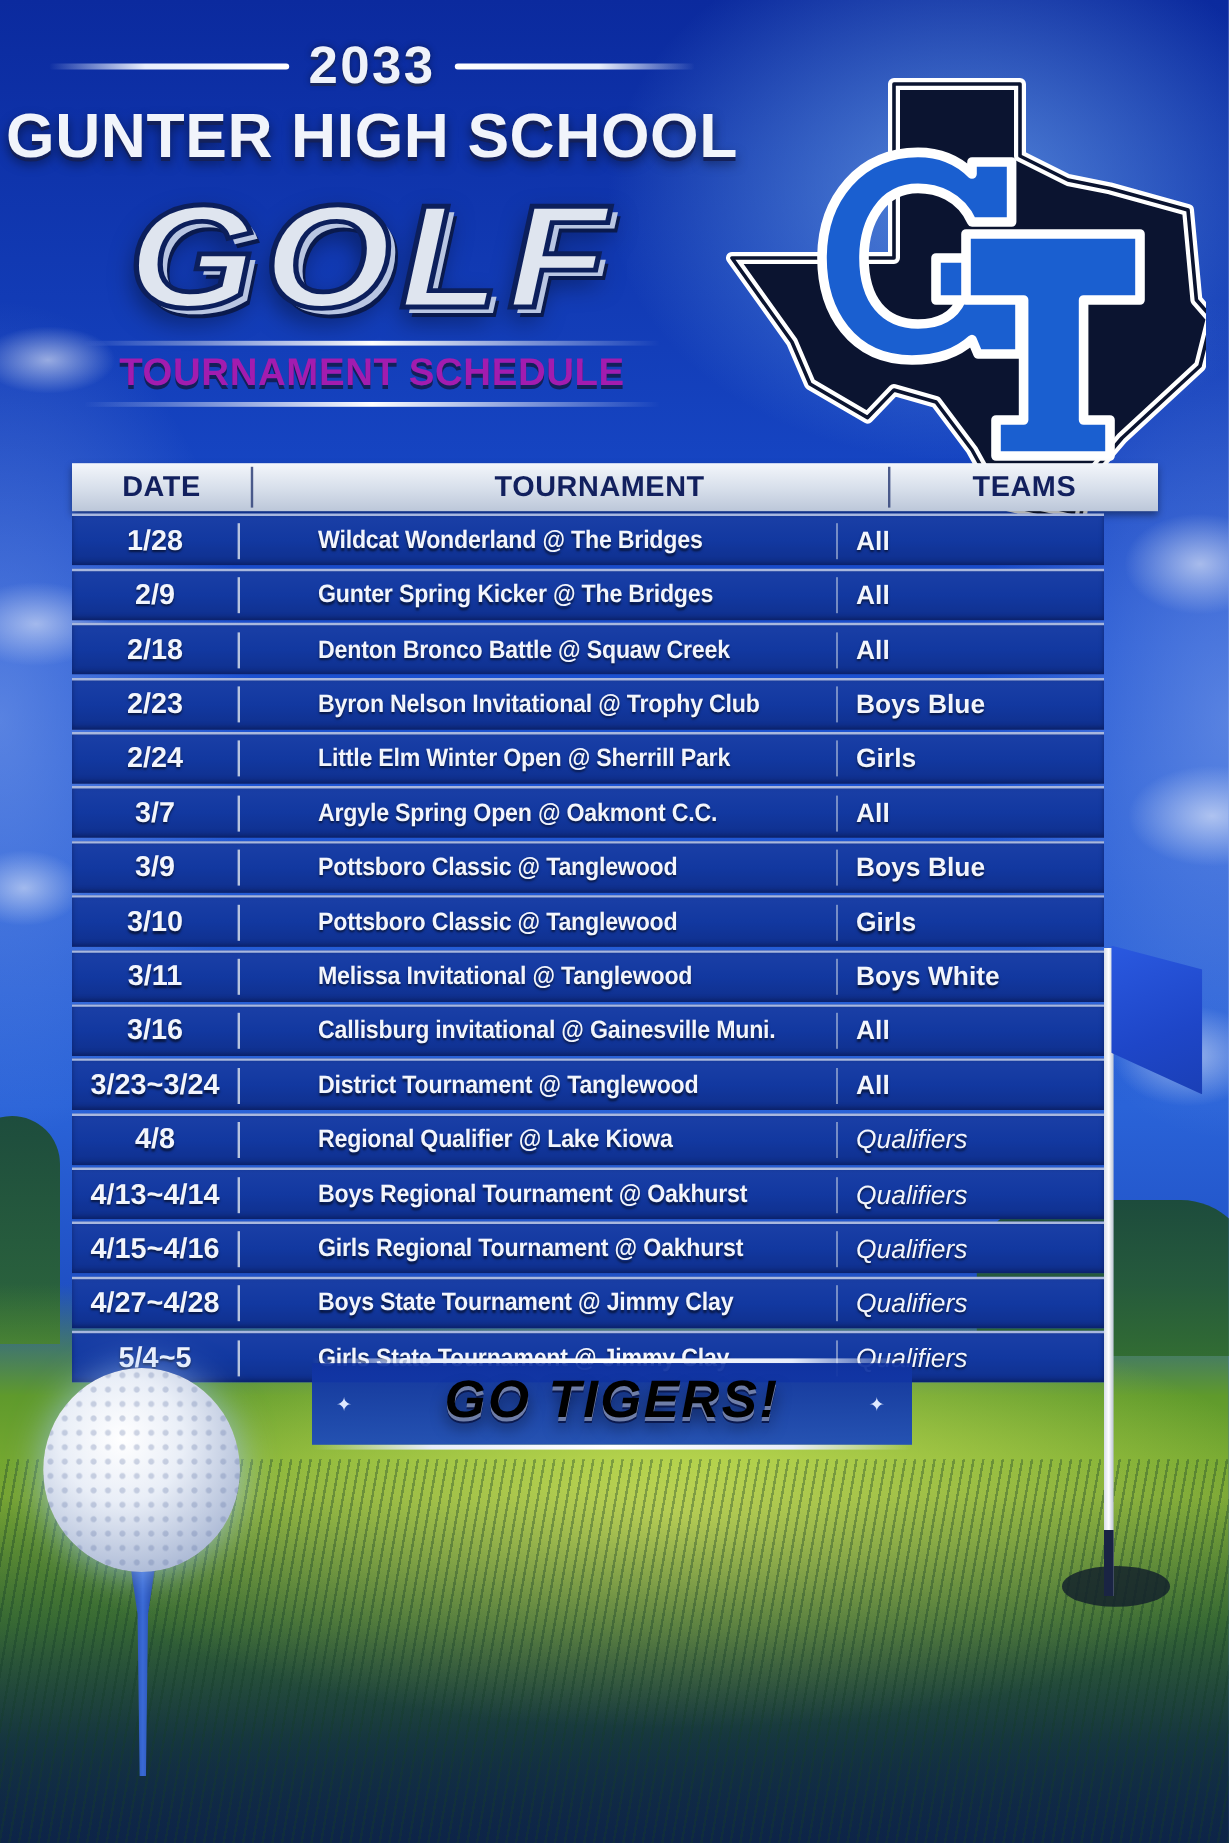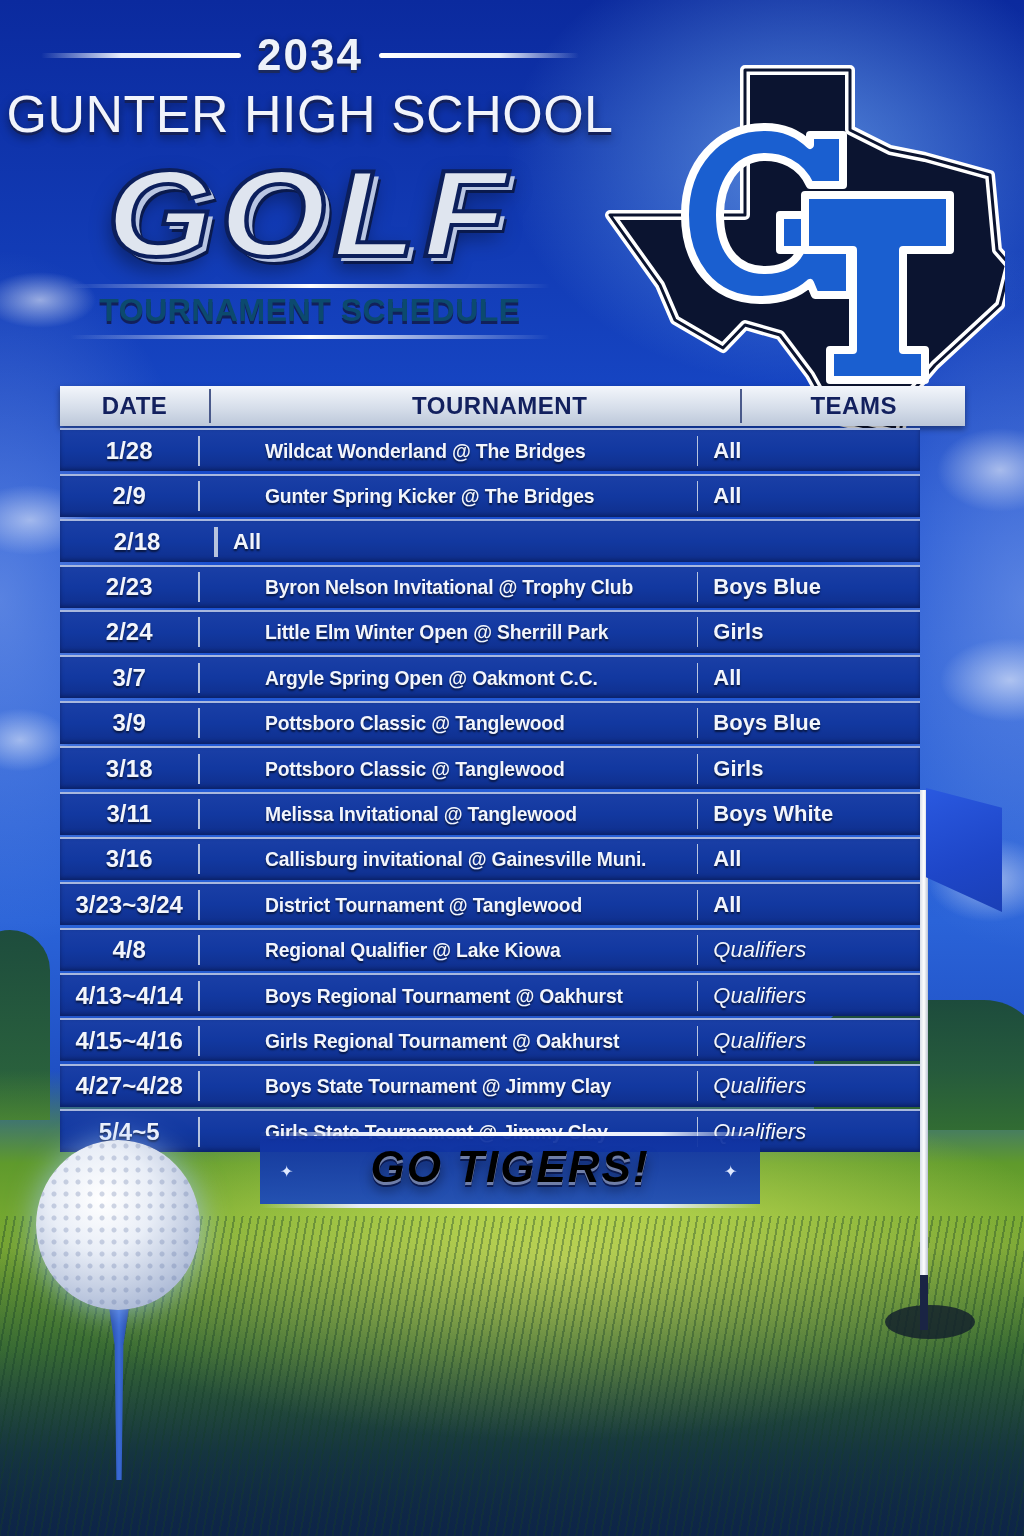--- a/index.html
+++ b/index.html
@@ -41,30 +41,30 @@
     background: repeating-linear-gradient(100deg, rgba(20,60,40,0.0) 0 6px, rgba(20,60,40,0.35) 6px 8px),
                 linear-gradient(180deg, rgba(13,36,72,0) 0%, rgba(13,36,72,0.75) 100%);
   }
 
   
   .header { position: absolute; left: 0; top: 30px; width: 620px; text-align: center; }
   .year-row { display: flex; align-items: center; justify-content: center; gap: 16px; }
   .year-rule { height: 5px; width: 200px; background: linear-gradient(90deg, rgba(255,255,255,0), #e8eefc 40%, #ffffff); border-radius: 3px; }
   .year-rule.r { background: linear-gradient(270deg, rgba(255,255,255,0), #e8eefc 40%, #ffffff); }
   .year { font-size: 44px; font-weight: 900; color: #eef2fa; letter-spacing: 2px; text-shadow: 0 3px 0 #1b2a5e, 0 0 6px rgba(0,0,0,0.4); }
-  .school { margin-top: 4px; font-size: 52px; font-weight: 400; color: #f1f4fb; letter-spacing: 0.5px; text-shadow: 0 3px 0 #14215a, 0 5px 10px rgba(0,0,0,0.5); }
+  .school { margin-top: 4px; font-size: 52px; font-weight: 700; color: #f1f4fb; letter-spacing: 0.5px; text-shadow: 0 3px 0 #14215a, 0 5px 10px rgba(0,0,0,0.5); }
   .golf {
     margin-top: 6px; font-size: 122px; line-height: 128px; font-weight: 900; font-style: italic;
     color: #dfe5ef; letter-spacing: 6px;
     -webkit-text-stroke: 4px #0c1f5c;
     text-shadow: 0 0 0 #fff, 5px 5px 0 #b9c6e2, 7px 8px 0 #0a1a4d, 0 10px 20px rgba(0,0,0,0.5);
     transform: scaleX(1.12);
   }
   .sub-rule { height: 4px; margin: 6px auto 0; width: 480px; background: linear-gradient(90deg, rgba(255,255,255,0), #fff 50%, rgba(255,255,255,0)); }
-  .subtitle { font-size: 32px; font-weight: 900; color: #0c4a6e; letter-spacing: 0.5px; margin-top: 4px; text-shadow: 0 3px 0 #12205a; }
+  .subtitle { font-size: 32px; font-weight: 900; color: #a21caf; letter-spacing: 0.5px; margin-top: 4px; text-shadow: 0 3px 0 #12205a; }
 
   
   .logo { position: absolute; left: 605px; top: 65px; width: 400px; height: 370px; }
 
   
   .table { position: absolute; left: 60px; top: 386px; width: 905px; }
   .thead {
     height: 40px; display: flex; align-items: center;
     background: linear-gradient(180deg, #f3f6fb 0%, #d6deea 55%, #bcc7d9 100%);
     box-shadow: 0 3px 6px rgba(0,0,0,0.4);
@@ -123,21 +123,21 @@
 
 <div class="clouds"></div>
 <div class="trees left"></div>
 <div class="course"></div>
 <div class="trees right"></div>
 <div class="grass-fg"></div>
 
 <div class="header">
   <div class="year-row">
     <div class="year-rule"></div>
-    <div class="year">2034</div>
+    <div class="year">2033</div>
     <div class="year-rule r"></div>
   </div>
   <div class="school">GUNTER HIGH SCHOOL</div>
   <div class="golf">GOLF</div>
   <div class="sub-rule"></div>
   <div class="subtitle">TOURNAMENT SCHEDULE</div>
   <div class="sub-rule"></div>
 </div>
 
 <svg class="logo" viewBox="0 0 400 370">
@@ -174,20 +174,23 @@
     <div class="col-tour">
           <div class="cell tour">Gunter Spring Kicker @ The Bridges</div>
         </div>
     <div class="sep"></div>
     <div class="cell team col-team">All</div>
   </div>
 
   <div class="row">
     <div class="cell date col-date">2/18</div>
     <div class="sep"></div>
+    <div class="col-tour">
+          <div class="cell tour">Denton Bronco Battle @ Squaw Creek</div>
+        </div>
     <div class="sep"></div>
     <div class="cell team col-team">All</div>
   </div>
 
   <div class="row">
     <div class="cell date col-date">2/23</div>
     <div class="sep"></div>
     <div class="col-tour">
           <div class="cell tour">Byron Nelson Invitational @ Trophy Club</div>
         </div>
@@ -219,21 +222,21 @@
     <div class="cell date col-date">3/9</div>
     <div class="sep"></div>
     <div class="col-tour">
           <div class="cell tour">Pottsboro Classic @ Tanglewood</div>
         </div>
     <div class="sep"></div>
     <div class="cell team col-team">Boys Blue</div>
   </div>
 
   <div class="row">
-    <div class="cell date col-date">3/18</div>
+    <div class="cell date col-date">3/10</div>
     <div class="sep"></div>
     <div class="col-tour">
           <div class="cell tour">Pottsboro Classic @ Tanglewood</div>
         </div>
     <div class="sep"></div>
     <div class="cell team col-team">Girls</div>
   </div>
 
   <div class="row">
     <div class="cell date col-date">3/11</div>

